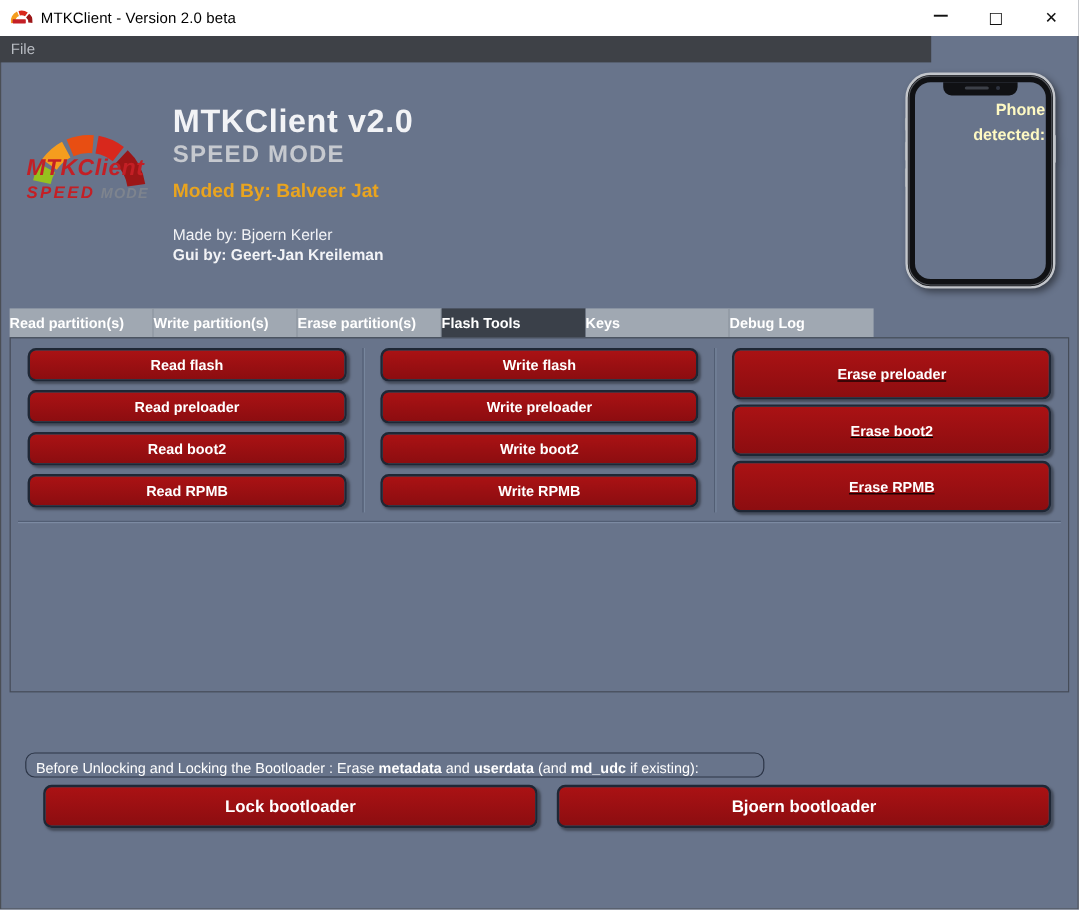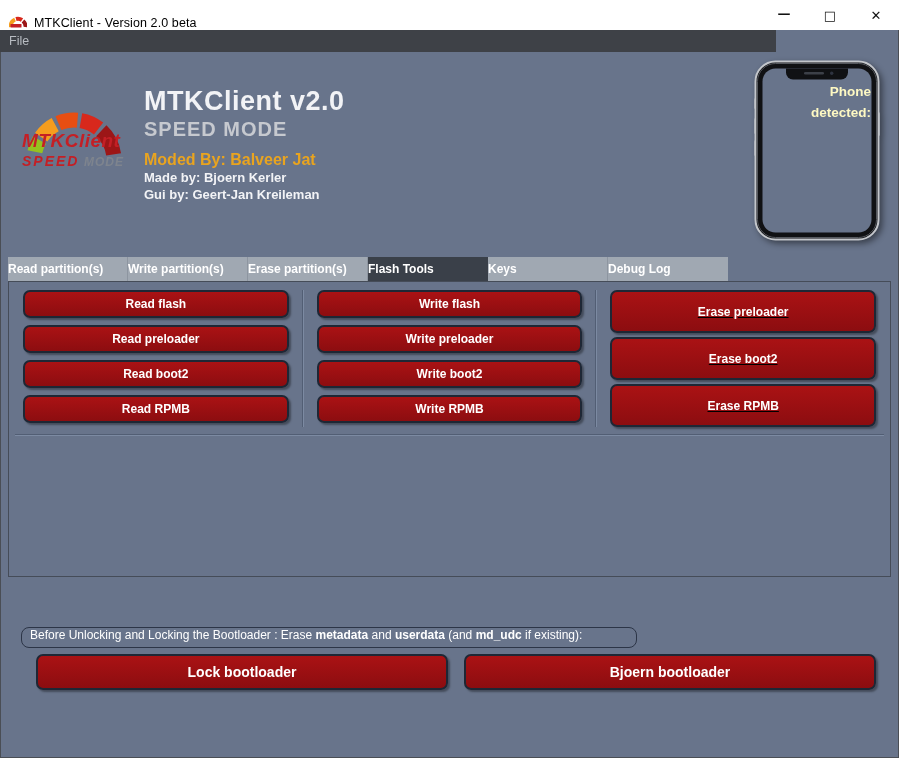--- a/index.html
+++ b/index.html
@@ -8,21 +8,21 @@
 
   .window {
     position:relative; width:899px; height:758px;
     background:#68748b;
     box-shadow: inset 0 0 0 1px #4a4e55;
   }
 
   
   .titlebar {
     position:absolute; left:0; top:0; width:899px; height:30px;
-    background:#ffffff; display:flex; align-items:flex-end;
+    background:#ffffff; display:flex; align-items:center;
   }
   .titlebar-icon { margin-left:9px; width:18px; height:14px; flex:0 0 auto; }
   .titlebar-title {
     margin-left:7px; font-size:12.5px; color:#000000; letter-spacing:.1px;
   }
   .win-controls { margin-left:auto; display:flex; height:30px; }
   .win-btn {
     width:46px; height:30px; display:flex; align-items:center; justify-content:center;
     font-size:13px; color:#111; cursor:default; background:transparent; border:none;
     font-family:"DejaVu Sans", sans-serif;
@@ -45,21 +45,21 @@
     font-style:italic; color:#c41f25; letter-spacing:.5px;
   }
   .logo-sub { position:absolute; left:6px; top:56px; font-style:italic; font-weight:bold; white-space:nowrap; }
   .logo-sub .speed { color:#c41f25; font-size:14px; letter-spacing:2px; }
   .logo-sub .mode  { color:#7e848e; font-size:12px; letter-spacing:1px; }
 
   .header-text { position:absolute; left:144px; top:34px; }
   .h-title { font-size:27px; font-weight:bold; color:#f2f3f6; letter-spacing:.5px; }
   .h-speed { font-size:20px; font-weight:bold; color:#c6c9cf; letter-spacing:1px; margin-top:1px; }
   .h-mod   { font-size:16px; font-weight:bold; color:#e9a41f; margin-top:10px; }
-  .h-made  { font-size:13px; font-weight:bold; color:#f2f3f6; margin-top:1px; }
+  .h-made  { font-size:13px; font-weight:normal; color:#f2f3f6; margin-top:19px; }
   .h-gui   { font-size:13px; font-weight:bold; color:#f2f3f6; margin-top:2px; }
 
   .phone { position:absolute; right:15px; top:8px; width:130px; height:184px;
            filter: drop-shadow(3px 3px 3px rgba(0,0,0,.45)); }
   .phone-status {
     position:absolute; right:28px; top:30px; text-align:right;
     color:#fef9c3; font-weight:bold; font-size:13.5px; line-height:1.55;
     white-space:pre-line;
   }
 
@@ -94,21 +94,21 @@
     cursor:pointer;
   }
   .col.erase .red-btn { height:43px; }
   .hsep {
     margin:7px 6px 0 6px; height:0;
     border-top:1px solid #525e74; border-bottom:1px solid #7c8aa2;
   }
   .note-box {
     position:absolute; left:12px; top:345px; width:616px; height:21px;
     border:1.5px solid #2c3547; border-radius:8px;
-    display:flex; align-items:flex-start; padding:0 8px;
+    display:flex; align-items:flex-end; padding:0 8px;
     color:#ffffff; font-size:12px; white-space:pre;
   }
   .note-box b { font-weight:bold; }
   .bootloader-row {
     position:absolute; left:15px; right:14px; top:372px;
     display:flex; gap:16px;padding-left:12px;
   }
   .bootloader-row .red-btn { height:36px; font-size:14px; flex:1; }
 </style>
 </head>

